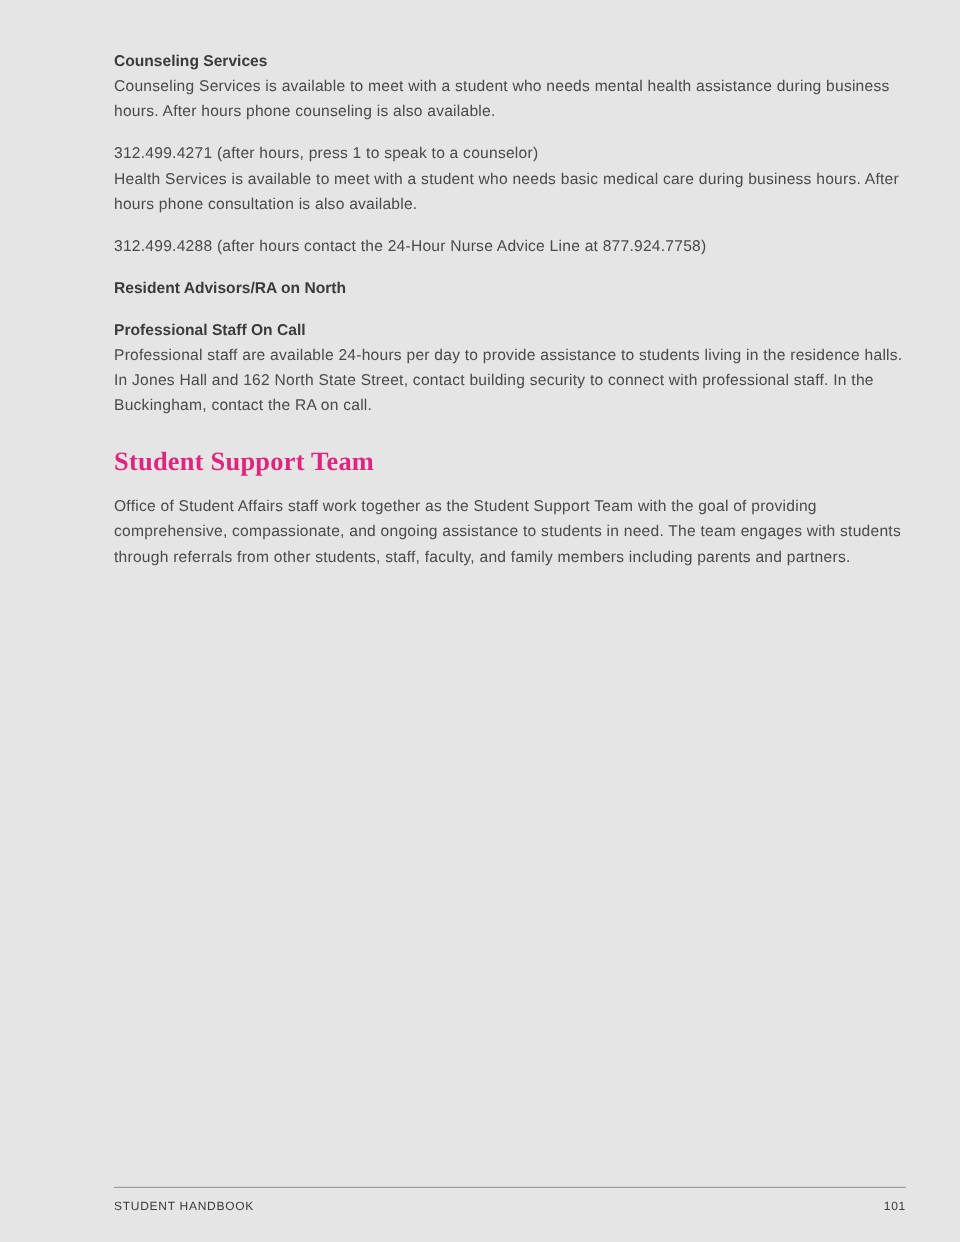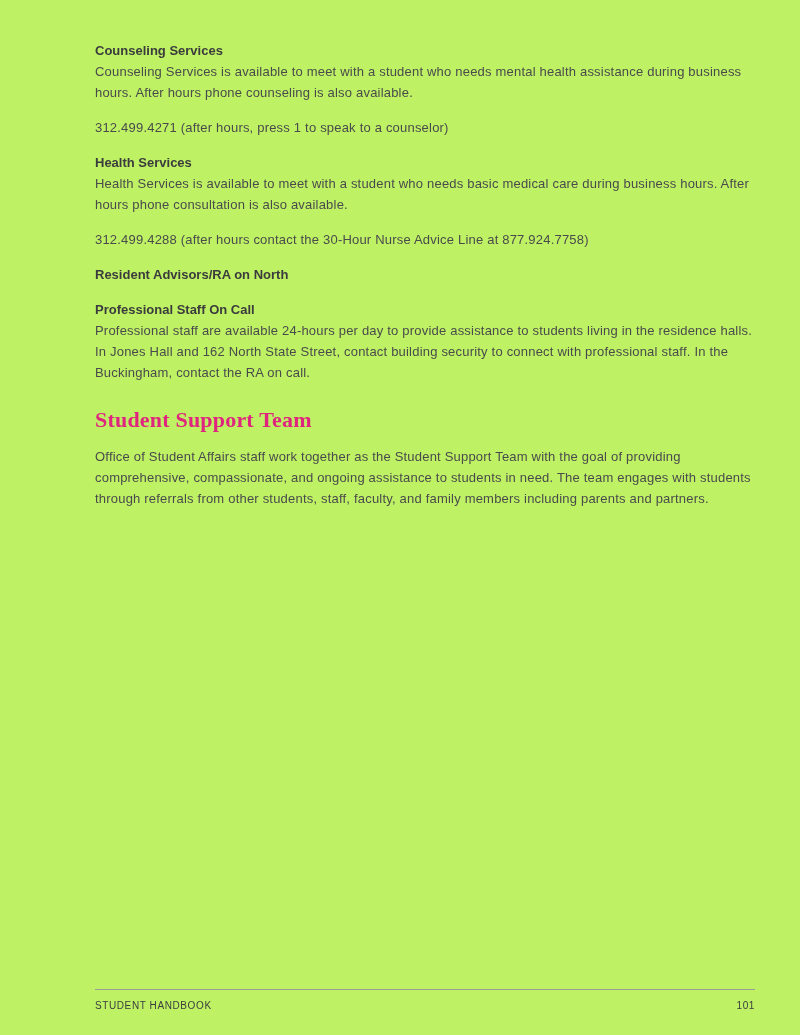--- a/index.html
+++ b/index.html
@@ -8,21 +8,21 @@
     width: 800px;
     height: 1035px;
     position: relative;
     font-family: "Liberation Sans", sans-serif;
     color: #414042;
     overflow: hidden;
   }
   .page {
     position: absolute;
     inset: 0;
-    background: #bef264;
+    background: #e5e5e5;
   }
   .content {
     position: absolute;
     top: 40px;
     left: 95px;
     right: 45px;
   }
   .sec-heading {
     font-size: 13px;
     font-weight: bold;
@@ -79,23 +79,22 @@
 </head>
 <body>
 
 <div class="page">
   <div class="content">
 
     <div class="sec-heading first">Counseling Services</div>
     <p class="body-text">Counseling Services is available to meet with a student who needs mental health assistance during business hours. After hours phone counseling is also available.</p>
     <p class="phone-line">312.499.4271 (after hours, press 1 to speak to a counselor)</p>
 
-    <div class="sec-heading">Health Services</div>
     <p class="body-text">Health Services is available to meet with a student who needs basic medical care during business hours. After hours phone consultation is also available.</p>
-    <p class="phone-line">312.499.4288 (after hours contact the 30-Hour Nurse Advice Line at 877.924.7758)</p>
+    <p class="phone-line">312.499.4288 (after hours contact the 24-Hour Nurse Advice Line at 877.924.7758)</p>
 
 
     <div class="sec-heading">Resident Advisors/RA on North</div>
 
     <div class="sec-heading">Professional Staff On Call</div>
     <p class="body-text">Professional staff are available 24-hours per day to provide assistance to students living in the residence halls. In Jones Hall and 162 North State Street, contact building security to connect with professional staff. In the Buckingham, contact the RA on call.</p>
 
     <h2 class="pink-title">Student Support Team</h2>
     <p class="body-text">Office of Student Affairs staff work together as the Student Support Team with the goal of providing comprehensive, compassionate, and ongoing assistance to students in need. The team engages with students through referrals from other students, staff, faculty, and family members including parents and partners.</p>
 

